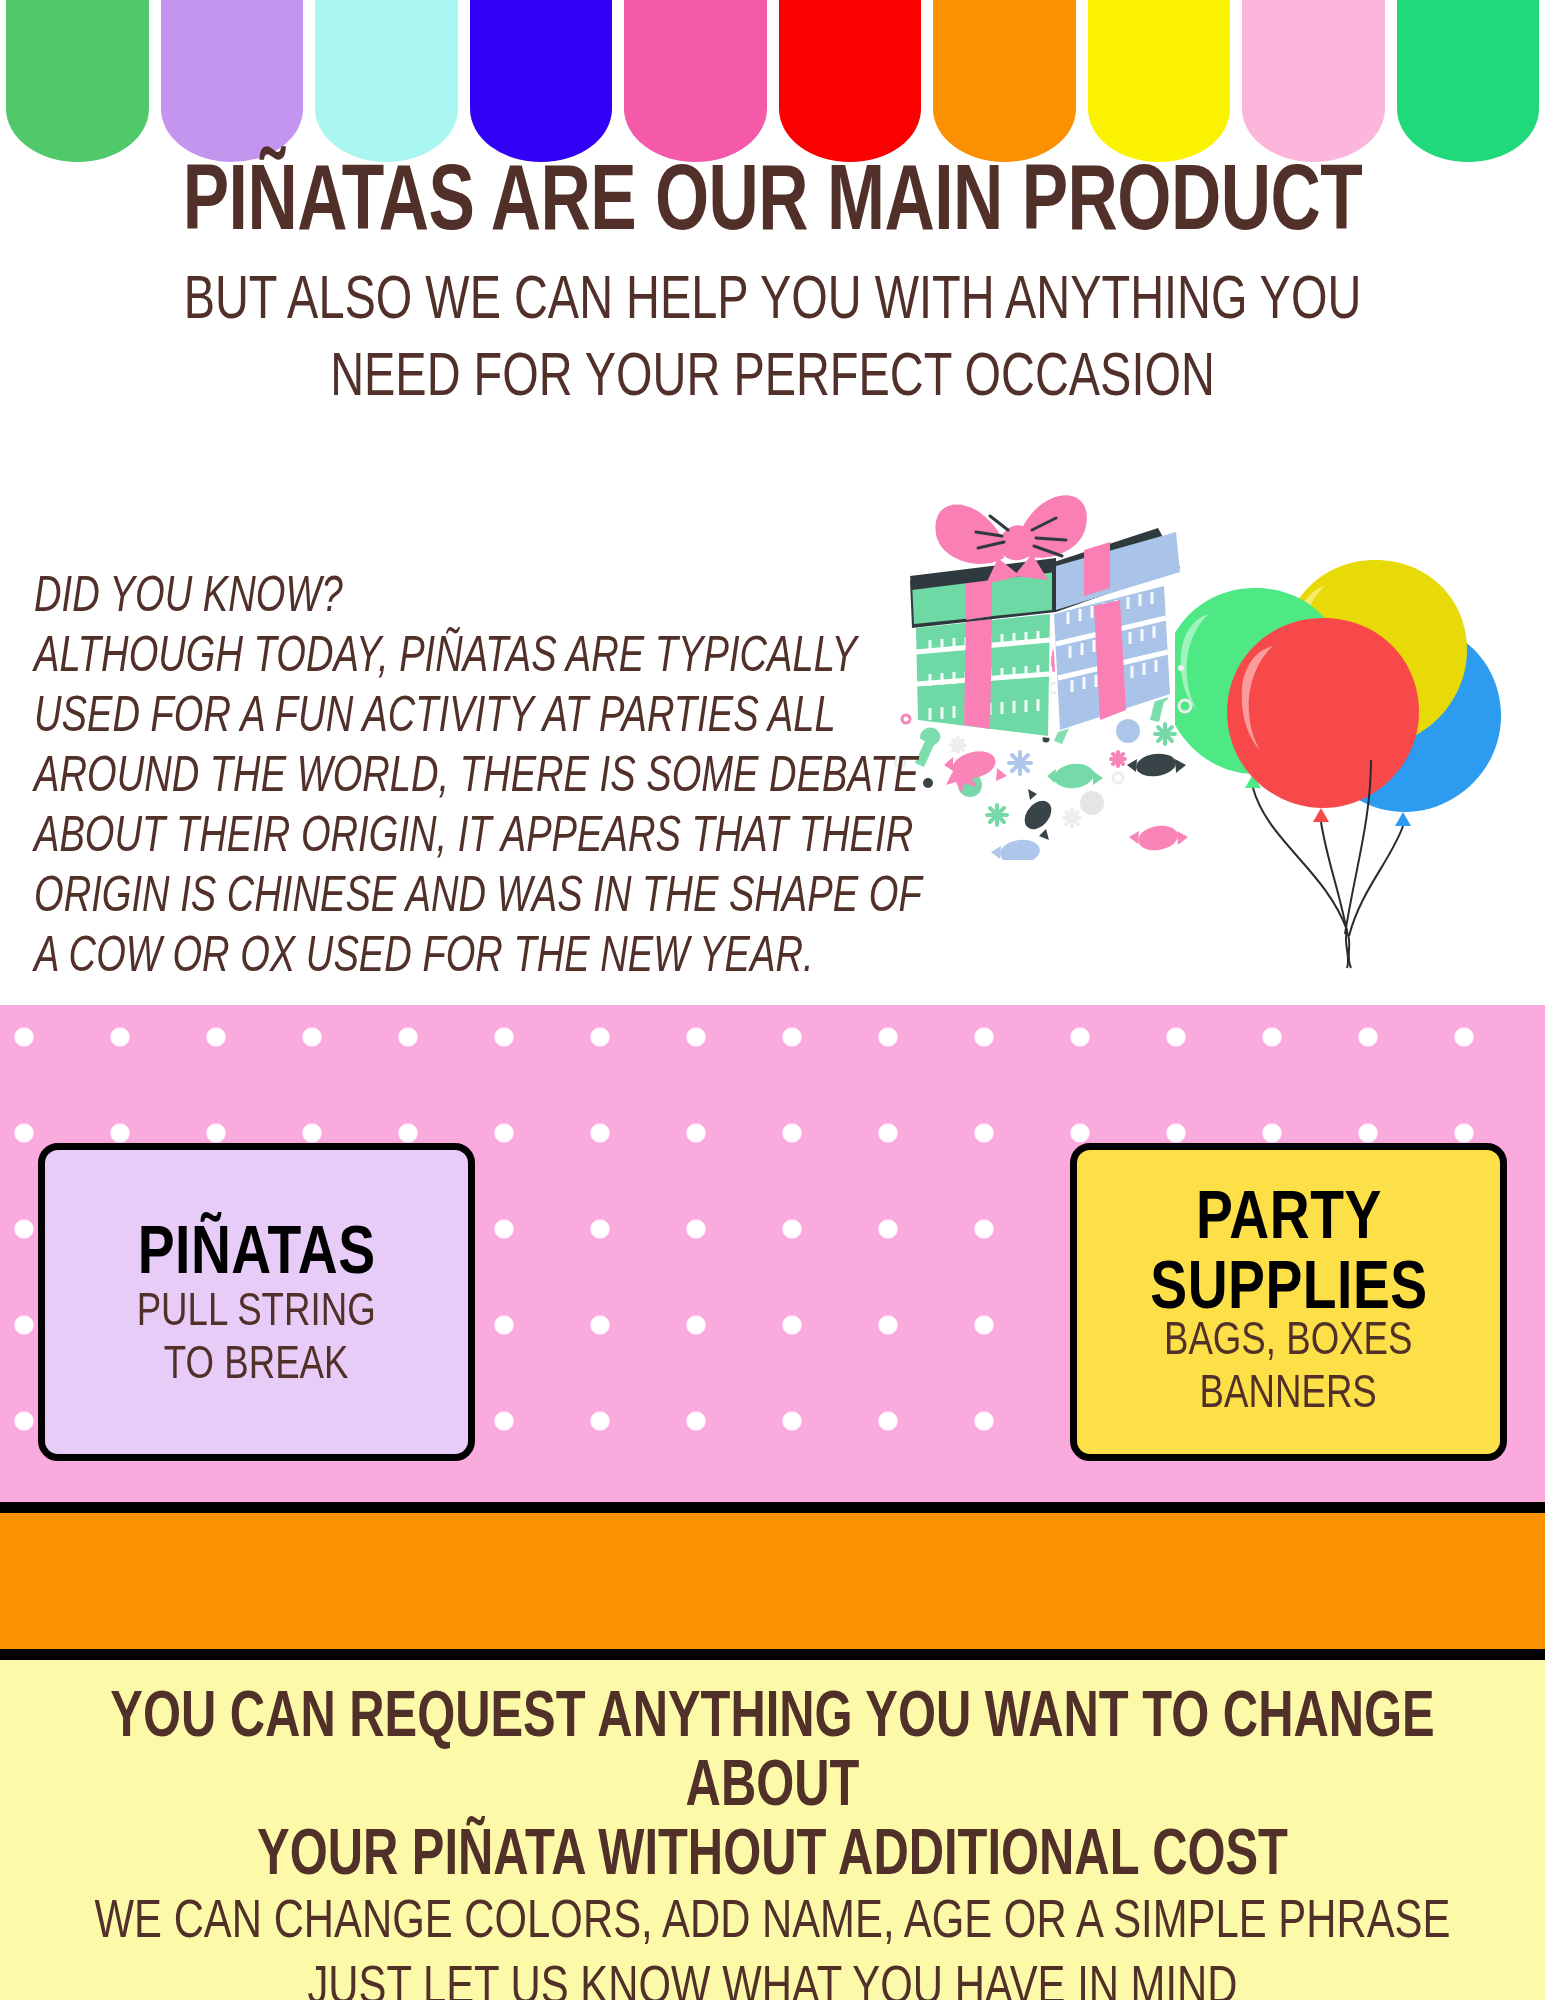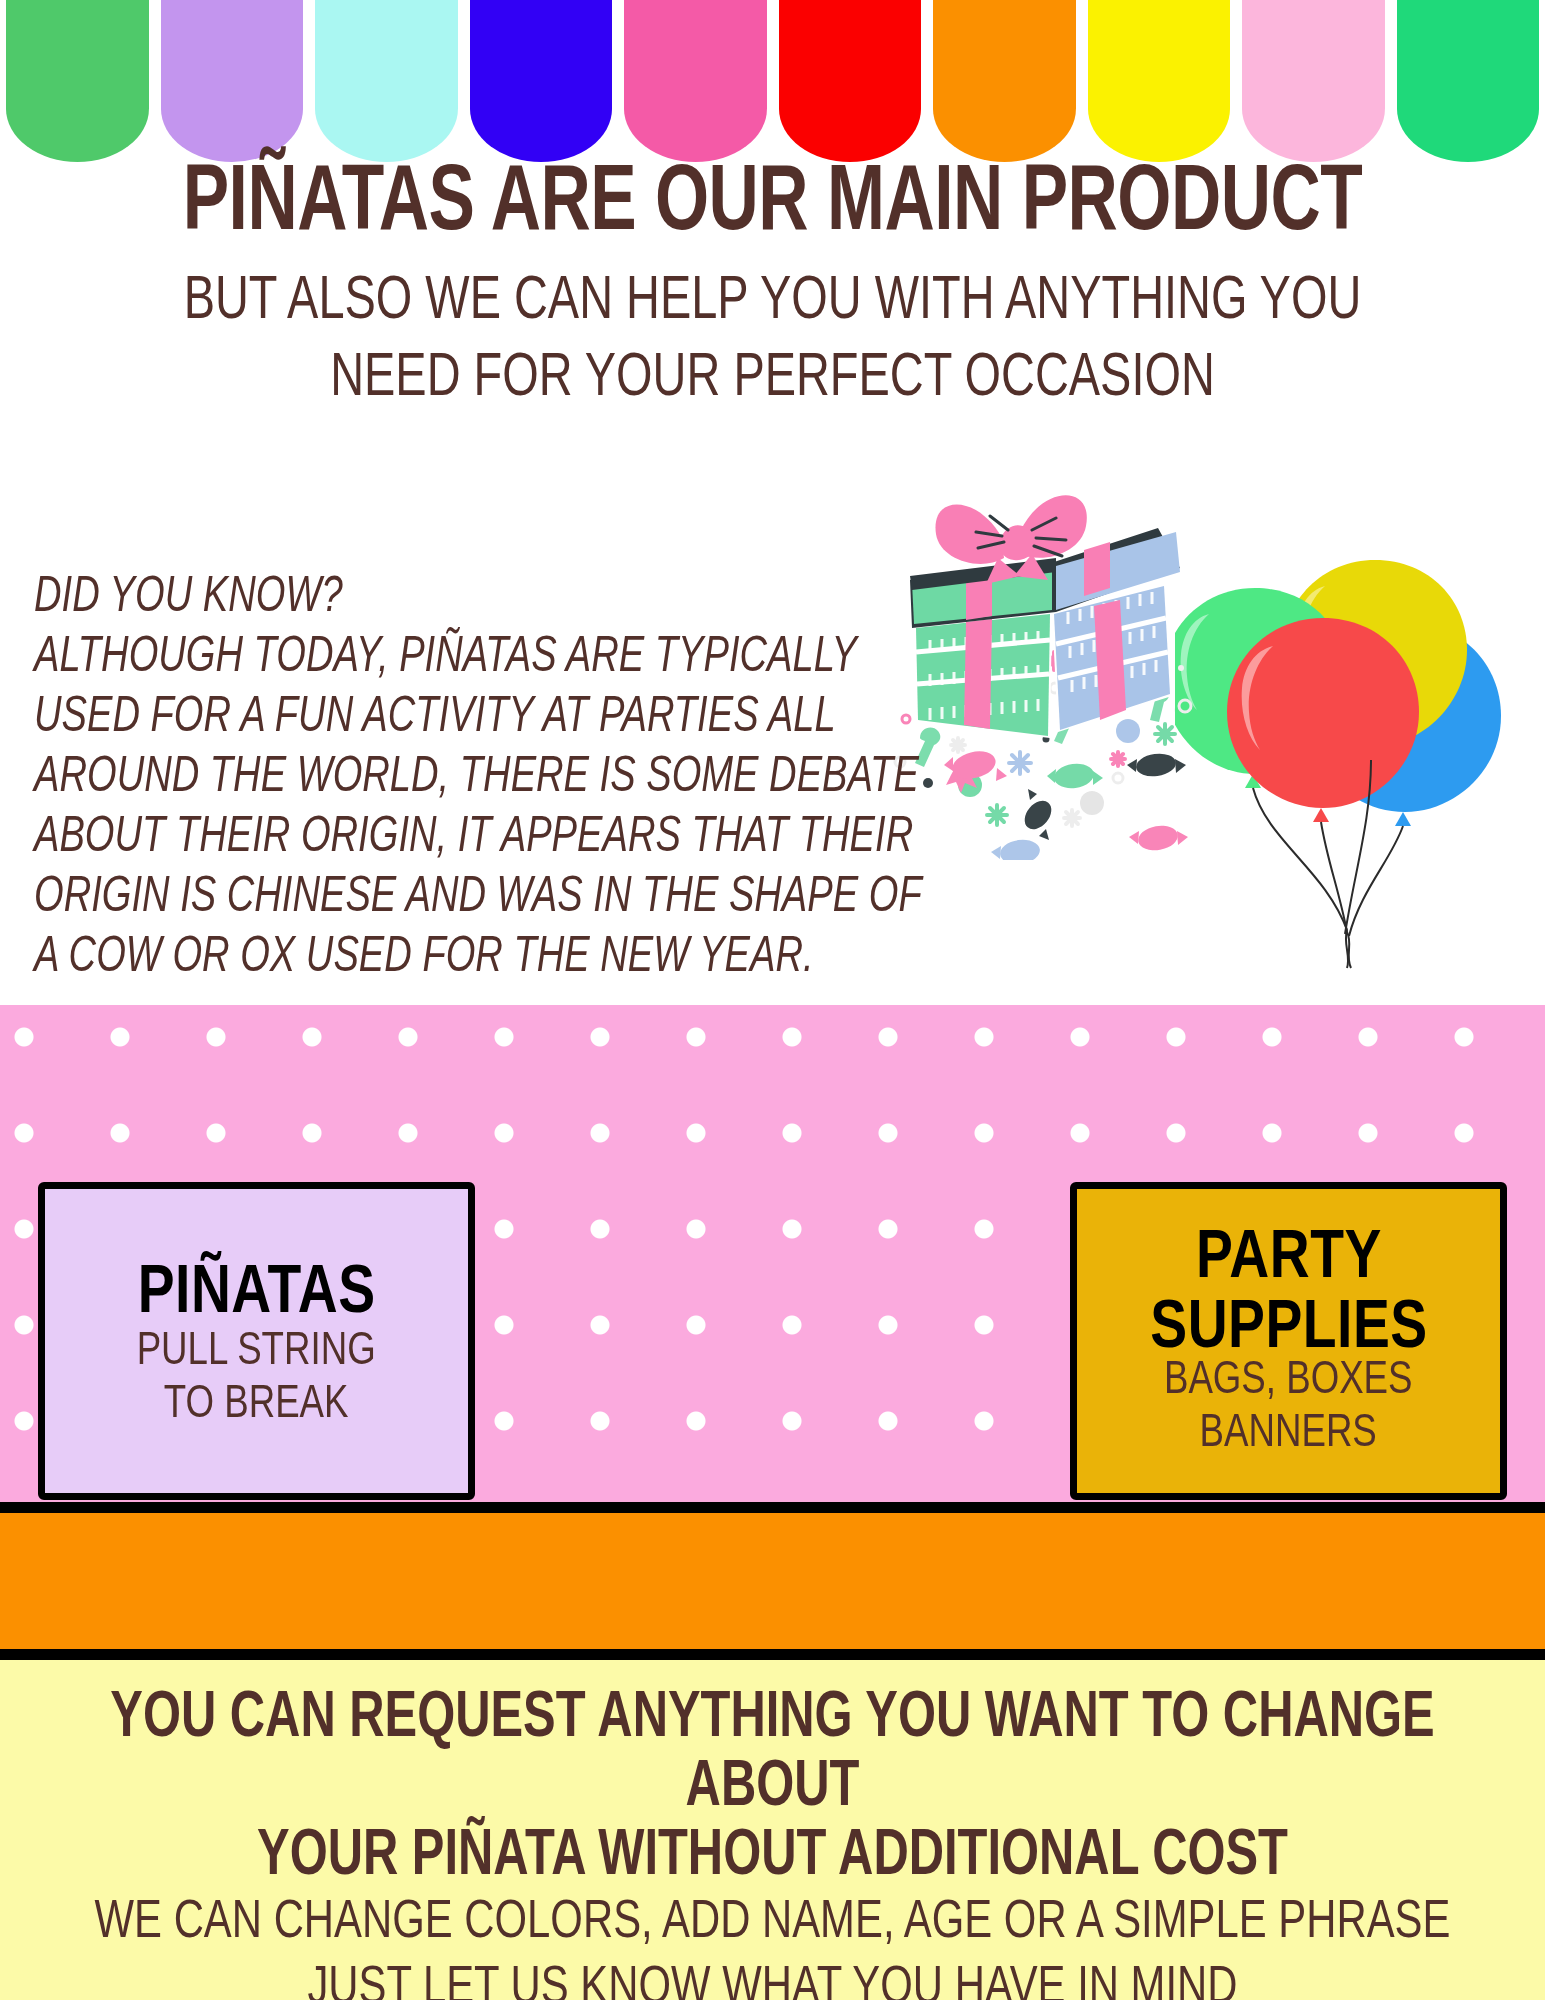--- a/index.html
+++ b/index.html
@@ -107,28 +107,27 @@
     width:1545px; height:318px;
     display:flex;
     justify-content:space-between;
     padding:0 38px;
     z-index:4;
   }
   .card {
     width:437px;
     height:100%;
     border:7px solid #000000;
-    border-radius:6px;
+    border-radius:20px;
     display:flex;
     flex-direction:column;
     align-items:center;
     justify-content:center;
     padding:10px 16px 14px;
     text-align:center;
-    margin-top:39px;
   }
   .card-title {
     font-family:"Liberation Sans", sans-serif;
     font-weight:bold;
     font-size:57px;
     color:#000000;
     line-height:1.0;
     letter-spacing:0.5px;
     transform:scaleY(1.2) scaleX(0.97);
     margin-bottom:8px;
@@ -394,21 +393,21 @@
 
     <div class="card" style="background:#e7ccf8">
       <div class="card-title">PIÑATAS</div>
       <div class="card-sub">
         <div>PULL STRING</div>
         <div>TO BREAK</div>
       </div>
     </div>
 
 
-    <div class="card" style="background:#eab308">
+    <div class="card" style="background:#fde047">
       <div class="card-title two-line">
         <div>PARTY</div>
         <div>SUPPLIES</div>
       </div>
       <div class="card-sub">
         <div>BAGS, BOXES</div>
         <div>BANNERS</div>
       </div>
     </div>
 

